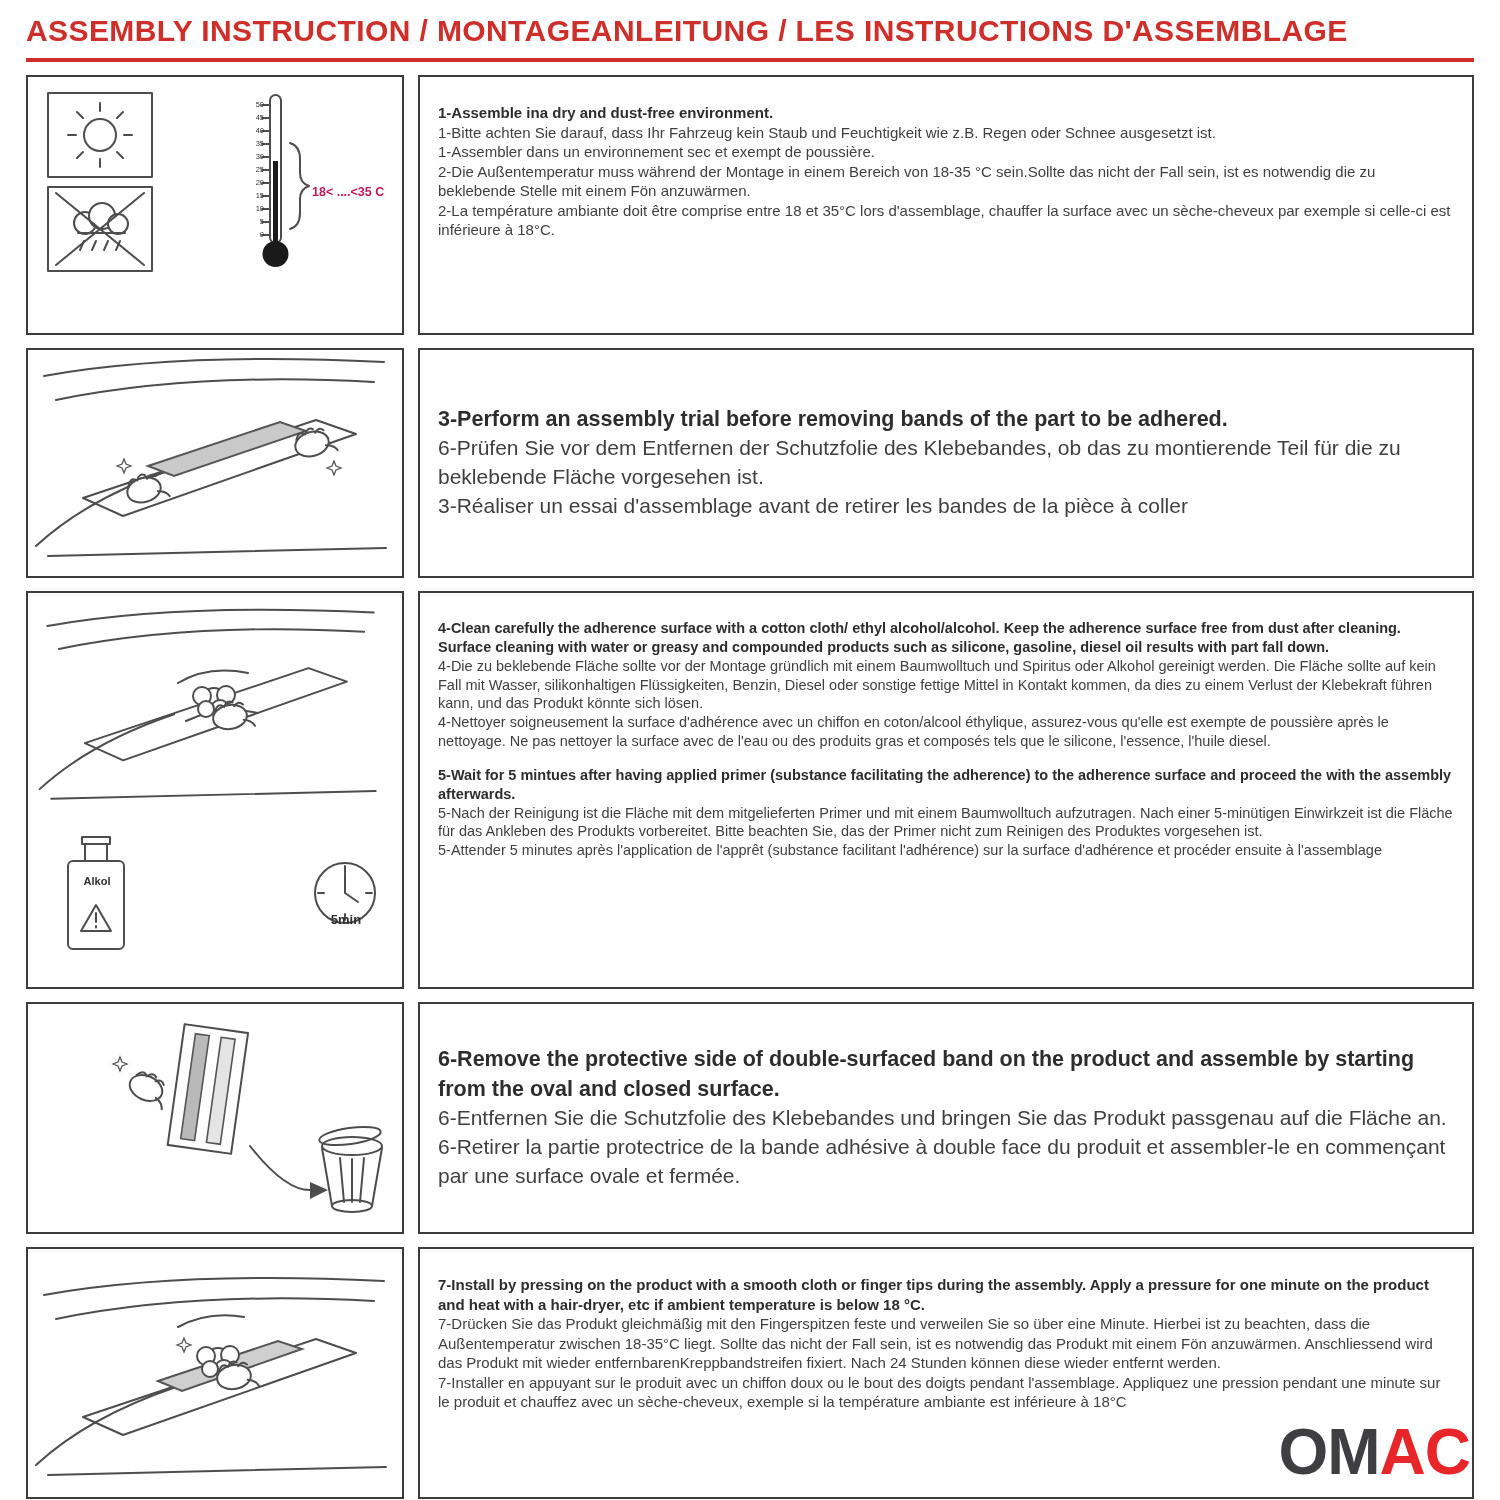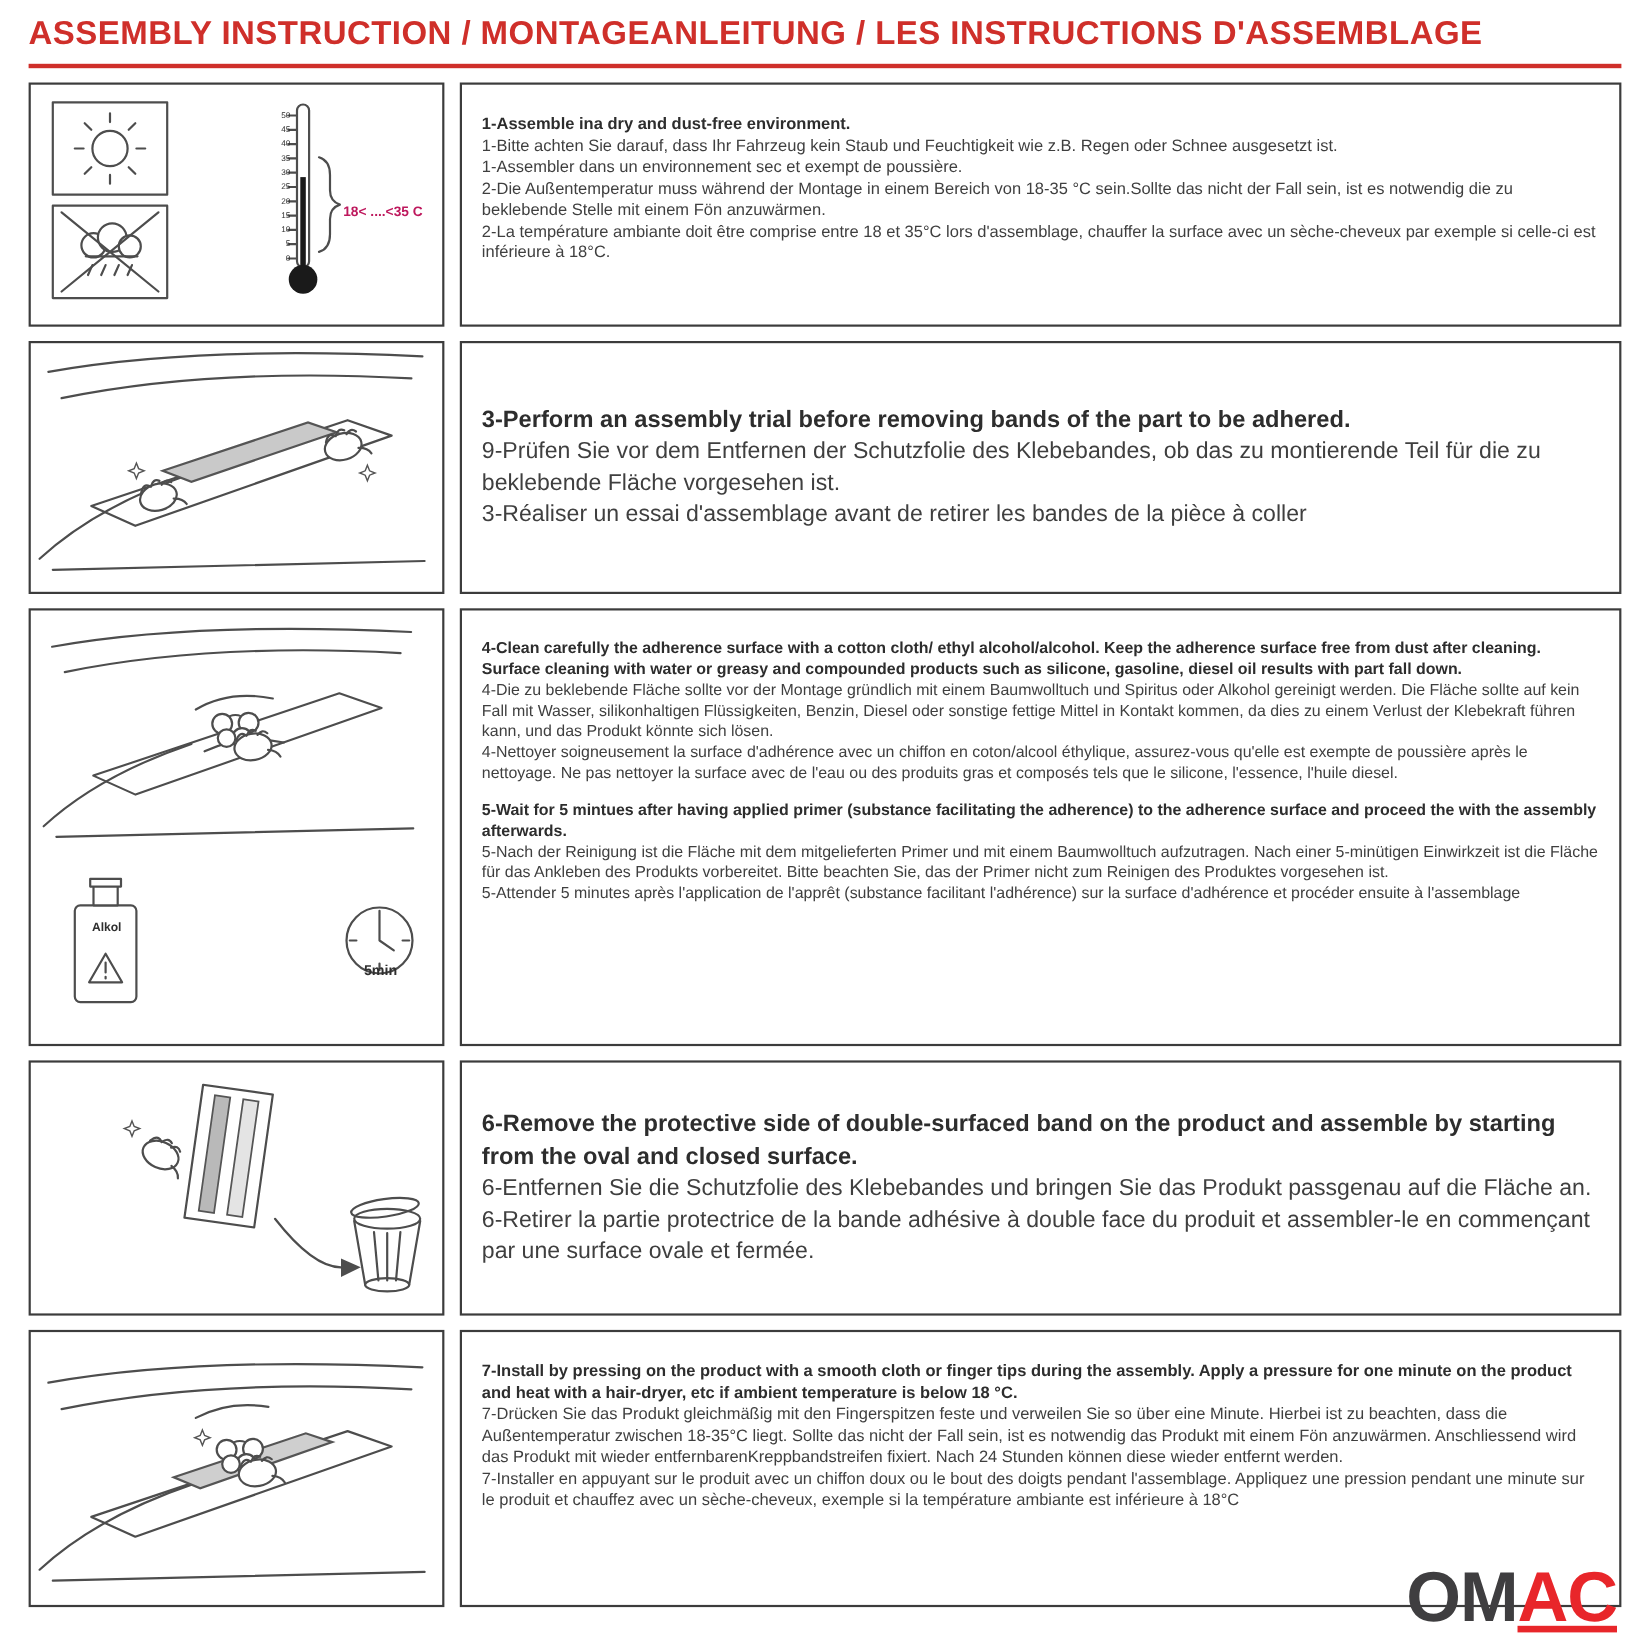--- a/index.html
+++ b/index.html
@@ -50,21 +50,21 @@
   .clock-label {
     position:absolute; left:285px; top:319px; width:66px; text-align:center;
     font-size:13px; font-weight:bold; color:#2f2f2f;
   }
 
   .logo {
     position:absolute; right:30px; bottom:16px; z-index:5;
     font-size:64px; font-weight:900; letter-spacing:-1px; line-height:1;
   }
   .logo .dark { color:#3f3e40; }
-  .logo .red  { color:#e8262a;text-decoration:underline; }
+  .logo .red  { color:#e8262a; }
 </style>
 </head>
 <body>
 
 <svg width="0" height="0" style="position:absolute" aria-hidden="true">
   <defs>
     <g id="sym-sill">
       <path class="ln" d="M16,26 Q150,2 356,12"></path>
       <path class="ln" d="M28,50 Q165,22 346,32"></path>
       <path class="ln" d="M8,196 Q60,148 148,118"></path>
@@ -87,21 +87,21 @@
     </g>
   </defs>
 </svg>
 
 <div class="page">
 
   <div class="title">ASSEMBLY INSTRUCTION / MONTAGEANLEITUNG / LES INSTRUCTIONS D'ASSEMBLAGE</div>
   <hr class="title-rule">
 
   <div class="row">
-    <div class="fig-box" style="height:222px">
+    <div class="fig-box" style="height:260px">
       <svg width="374" height="238" viewBox="0 0 374 238">
 
         <rect class="ln" x="20" y="16" width="104" height="84"></rect>
         <g>
           <circle class="ln" cx="72" cy="58" r="16"></circle>
           <path class="ln" d="M72,34 V26 M72,82 V90 M48,58 H40 M96,58 H104 M55,41 L49,35 M89,41 L95,35 M55,75 L49,81 M89,75 L95,81"></path>
         </g>
 
         <rect class="ln" x="20" y="110" width="104" height="84"></rect>
         <g>
@@ -149,21 +149,21 @@
         <use href="#sym-sill"></use>
         <polygon points="120,116 252,72 278,81 146,126" fill="#c9c9c9" stroke="#555" stroke-width="2"></polygon>
         <use href="#sym-hand" transform="translate(116,140) rotate(-16)"></use>
         <use href="#sym-hand" transform="translate(284,94) rotate(-16)"></use>
         <use href="#sym-sparkle" transform="translate(96,116)"></use>
         <use href="#sym-sparkle" transform="translate(306,118)"></use>
       </svg>
     </div>
     <div class="text-box sz-lg center">
       <p class="b">3-Perform an assembly trial before removing bands of the part to be adhered.</p>
-      <p>9-Prüfen Sie vor dem Entfernen der Schutzfolie des Klebebandes, ob das zu montierende Teil für die zu beklebende Fläche vorgesehen ist.</p>
+      <p>6-Prüfen Sie vor dem Entfernen der Schutzfolie des Klebebandes, ob das zu montierende Teil für die zu beklebende Fläche vorgesehen ist.</p>
       <p>3-Réaliser un essai d'assemblage avant de retirer les bandes de la pièce à coller</p>
     </div>
   </div>
 
   <div class="row">
     <div class="fig-box" style="height:398px">
       <svg width="374" height="394" viewBox="0 0 374 394">
         <g transform="translate(4,8) scale(0.96)">
           <use href="#sym-sill"></use>
         </g>

